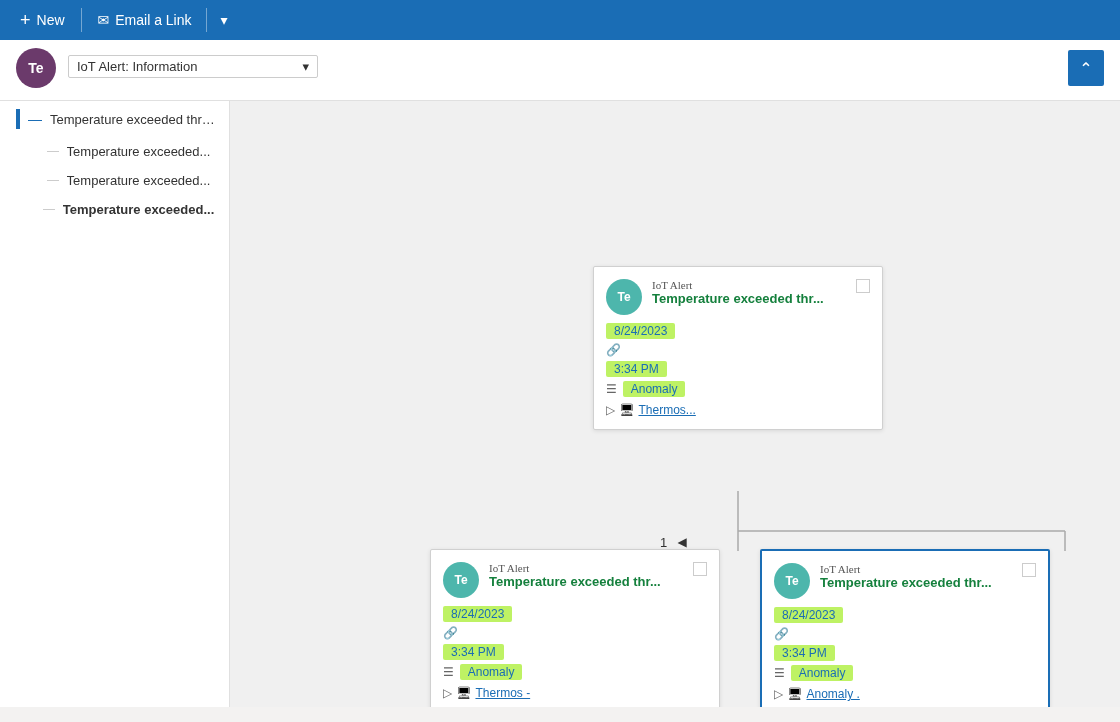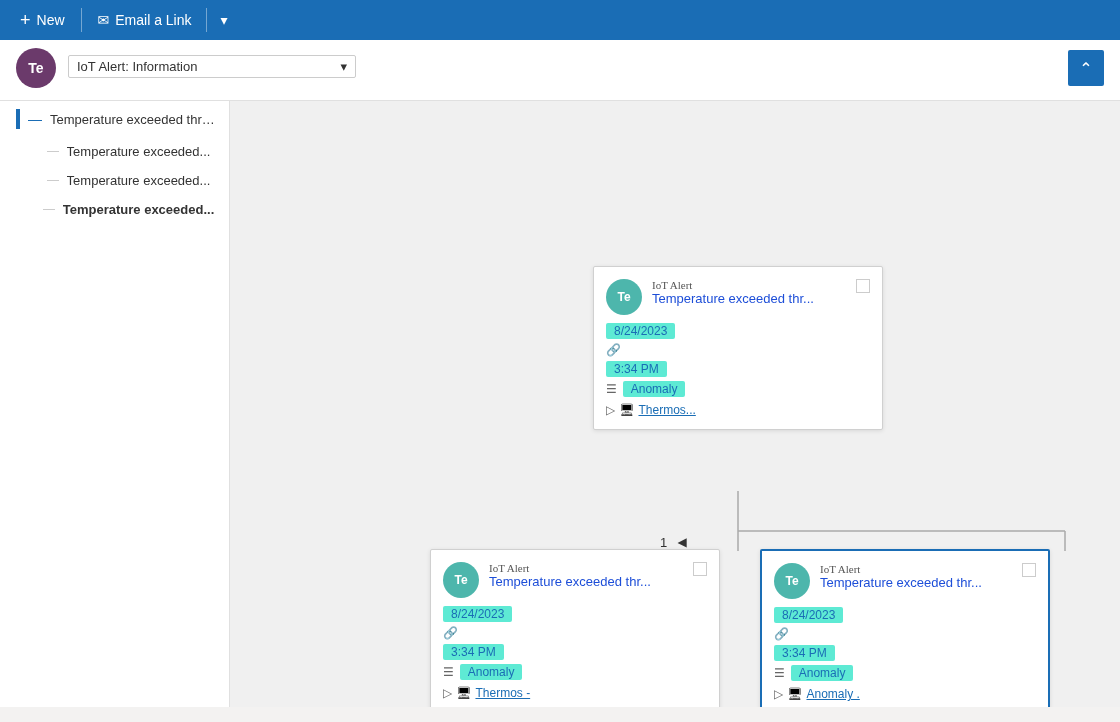--- a/index.html
+++ b/index.html
@@ -57,21 +57,21 @@
       display: flex;
       align-items: center;
       gap: 6px;
       font-size: 13px;
       color: #333;
       border: 1px solid #ccc;
       border-radius: 2px;
       padding: 3px 8px;
       background: white;
       cursor: pointer;
-      width: 288px;
+      width: 250px;
       justify-content: space-between;
       margin-bottom: 4px;
     }
     .header-title {
       font-size: 20px;
       font-weight: 600;
       color: #1f1f1f;
     }
     .header-collapse-btn {
       width: 36px;
@@ -183,40 +183,40 @@
       flex-shrink: 0;
     }
     .card-info { flex: 1; }
     .card-type {
       font-size: 11px;
       color: #555;
       font-family: Liberation Serif, serif;
     }
     .card-title {
       font-size: 13px;
-      color: #1d4ed8;
-      font-weight: 400;
+      color: #15803d;
+      font-weight: 700;
       cursor: pointer;
     }
     .card-checkbox {
       width: 14px;
       height: 14px;
       border: 1px solid #ccc;
       flex-shrink: 0;
     }
     .card-row {
       display: flex;
       align-items: center;
       gap: 6px;
       margin-bottom: 4px;
       font-size: 12px;
       color: #333;
     }
     .card-tag {
-      background: #5eead4;
+      background: #bef264;
       color: #1a6db5;
       padding: 1px 8px;
       border-radius: 2px;
       font-size: 12px;
       display: inline-block;
     }
     .card-icon {
       color: #666;
       font-size: 12px;
     }

